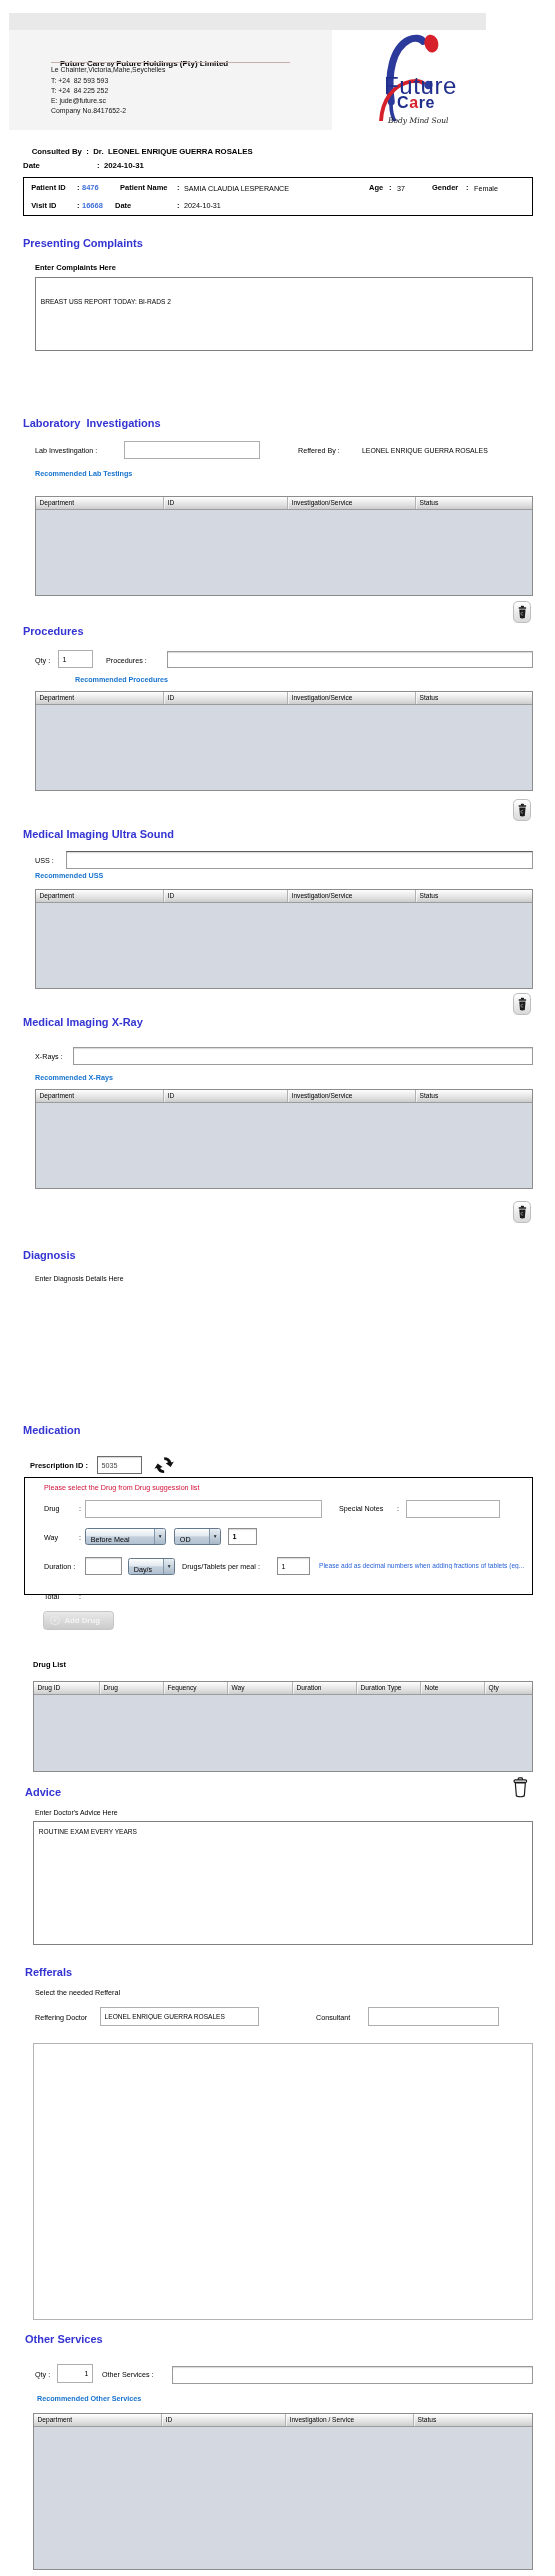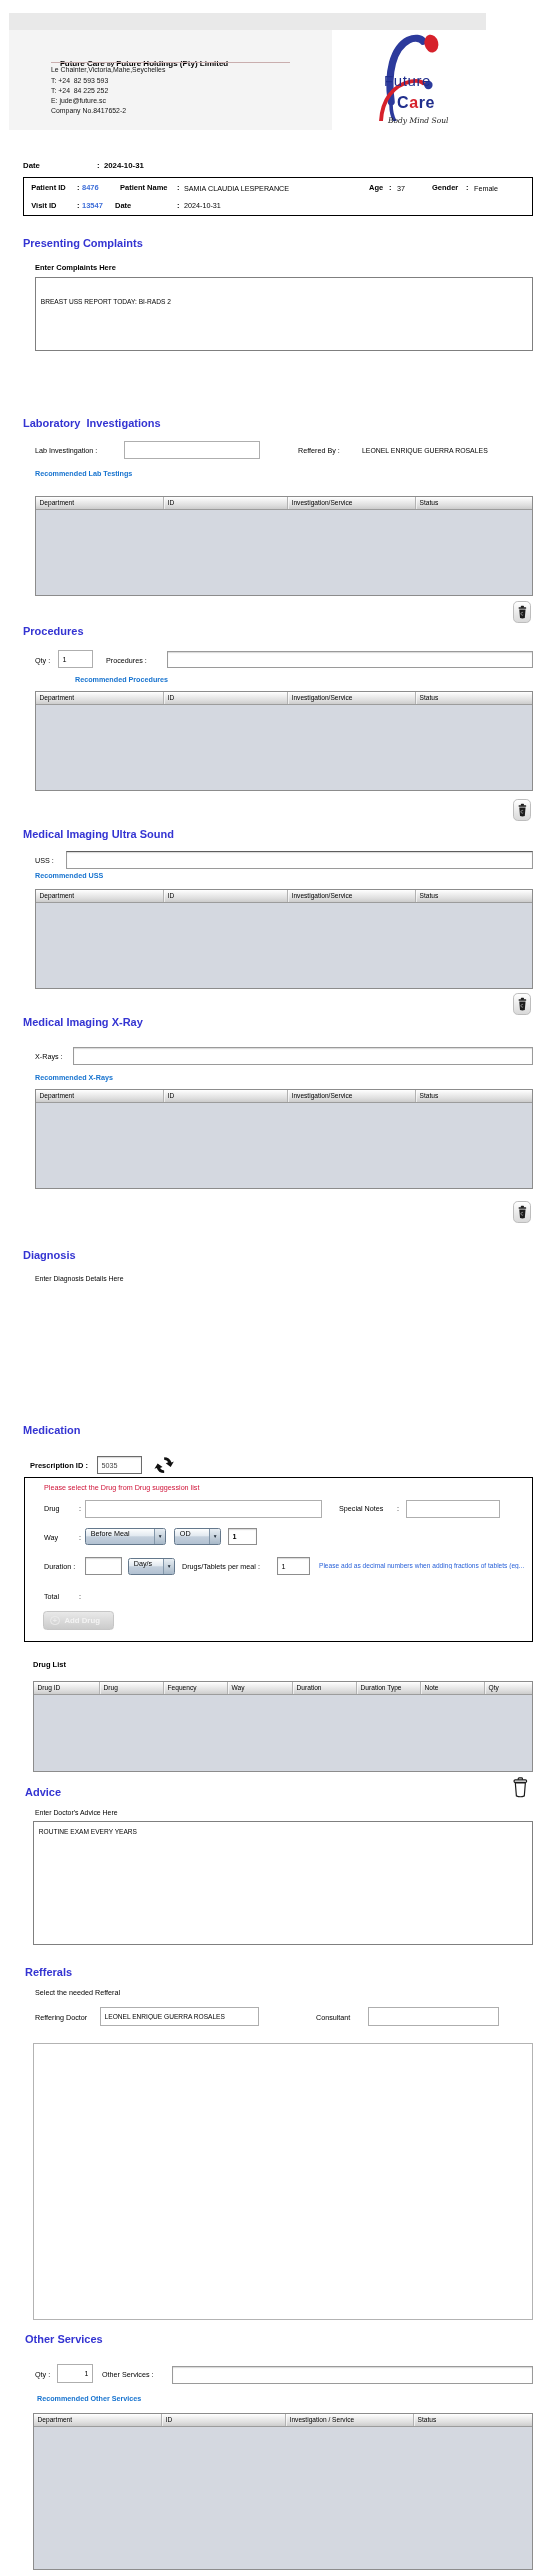--- a/index.html
+++ b/index.html
@@ -10,21 +10,21 @@
   .pre { white-space:pre; }
 
   
   .hdr-card  { background:#f4f4f4; }
   .hdr-strip { background:#e9e9e9; }
   .logo-panel{ background:#ffffff; }
   .co-title  { font-weight:bold; font-size:8px; }
   .co-title .by { font-size:6px; }
   .co-line   { font-size:6.9px; color:#141414; }
   .title-rule{ background:#c9aeae; height:1.2px; }
-  .logo-future { font-size:15px; color:#202e8c; letter-spacing:0.6px; }
+  .logo-future { font-size:24px; color:#202e8c; letter-spacing:0.6px; }
   .logo-care   { font-size:16px; font-weight:bold; color:#202e8c; letter-spacing:0.6px; }
   .logo-care .a-red { color:#d6212b; }
   .logo-tag  { font-family:"DejaVu Serif", serif; font-style:italic; font-size:7.5px; color:#222; }
 
   .b13 { font-weight:bold; font-size:7.8px; }
   .h1  { font-weight:bold; font-size:11px; color:#3434d2; }
   .blue-link { font-weight:bold; font-size:7.2px; color:#1773cf; }
   .lbl  { font-size:7.2px; }
   .lbl11{ font-size:6.9px; }
   .blbl { font-weight:bold; font-size:7.5px; }
@@ -51,21 +51,21 @@
                background:linear-gradient(#ffffff,#d9d9d9); display:flex; align-items:center;
                justify-content:center; cursor:pointer; }
   .trash-outline { position:absolute; width:18px; height:24px; cursor:pointer; }
 
   .medbox { border:1.8px solid #000; background:#fff; }
   .red-note  { font-size:7.2px; color:#cf1237; }
   .blue-note { font-size:6.6px; color:#2a62d8; }
 
   .sel { position:absolute; height:16.7px; border:0.6px solid #64788c; border-radius:2.4px;
          background:linear-gradient(#fdfefe 0%,#e2e9f0 45%,#c3cfdc 52%,#b2c1d1 100%);
-         display:flex; align-items:flex-start; justify-content:space-between;
+         display:flex; align-items:flex-end; justify-content:space-between;
          font-size:7.2px; padding-left:4.8px; cursor:pointer; }
   .sel .arr { width:10.8px; height:100%; display:flex; align-items:center; justify-content:center;
               border-left:0.6px solid #8296a9; background:linear-gradient(#e8eef3,#a7b8c8);
               border-radius:0 1.8px 1.8px 0; font-size:4.8px; color:#16222e; }
 
   .add-btn { position:absolute; width:71px; height:19px; border-radius:3.6px; border:0.6px solid #c6c6c6;
              background:linear-gradient(#e9e9e9,#cbcbcb); color:#f3f3f3; font-weight:bold; font-size:7.8px;
              display:flex; align-items:center; gap:4.8px; padding-left:6px; }
   .add-btn .plus { width:9.6px; height:9.6px; border:1.2px solid #ececec; border-radius:50%;
                    display:flex; align-items:center; justify-content:center; font-size:7.2px;
@@ -100,39 +100,42 @@
     <ellipse cx="124" cy="21" rx="11.5" ry="15" transform="rotate(-14 124 21)" fill="#d6212b"></ellipse>
     <path d="M40,150 C42,115 60,90 90,84 C101,82 107,84 110,87" fill="none" stroke="#d6212b" stroke-width="6.5" stroke-linecap="round"></path>
     <circle cx="119" cy="90" r="7" fill="#2c3a9c"></circle>
   </svg>
   <div class="abs logo-future" style="left:384px;top:72px;">Future</div>
   <div class="abs logo-care" style="left:397px;top:94px;">
     <span>C</span><span class="a-red">a</span><span>re</span>
   </div>
   <div class="abs logo-tag pre" style="left:388px;top:116px;">Body Mind Soul</div>
 
+  <div class="abs b13 pre" style="left:23px;top:138px;">
+    <span>Consulted By  :  Dr.</span>  <span>LEONEL ENRIQUE GUERRA ROSALES</span>
+  </div>
   <div class="abs b13 pre" style="left:23px;top:161px;">Date</div>
   <div class="abs b13 pre" style="left:97px;top:161px;">:  2024-10-31</div>
 
   <div class="abs pbox" style="left:23px;top:177px;width:510px;height:39px;">
     <span class="abs blbl" style="left:7.2px;top:5.4px;">Patient ID</span>
     <span class="abs blbl" style="left:53px;top:5.4px;">:</span>
     <span class="abs blbl id-blue" style="left:58px;top:5.4px;">8476</span>
     <span class="abs blbl" style="left:96px;top:5.4px;">Patient Name</span>
     <span class="abs blbl" style="left:153px;top:5.4px;">:</span>
     <span class="abs lbl" style="left:160px;top:6px;">SAMIA CLAUDIA LESPERANCE</span>
     <span class="abs blbl" style="left:345px;top:5.4px;">Age</span>
     <span class="abs blbl" style="left:365px;top:5.4px;">:</span>
     <span class="abs lbl" style="left:373px;top:6px;">37</span>
     <span class="abs blbl" style="left:408px;top:5.4px;">Gender</span>
     <span class="abs blbl" style="left:442px;top:5.4px;">:</span>
     <span class="abs lbl" style="left:450px;top:6px;">Female</span>
     <span class="abs blbl" style="left:7.2px;top:23px;">Visit ID</span>
     <span class="abs blbl" style="left:53px;top:23px;">:</span>
-    <span class="abs blbl id-blue" style="left:58px;top:23px;">13547</span>
+    <span class="abs blbl id-blue" style="left:58px;top:23px;">16668</span>
     <span class="abs blbl" style="left:91px;top:23px;">Date</span>
     <span class="abs blbl" style="left:153px;top:23px;">:</span>
     <span class="abs lbl" style="left:160px;top:23px;">2024-10-31</span>
   </div>
 
   <div class="abs h1" style="left:23px;top:237px;">Presenting Complaints</div>
   <div class="abs blbl" style="left:35px;top:263px;">Enter Complaints Here</div>
   <textarea class="ta" style="left: 35px; top: 277px; width: 498px; height: 74px; padding-top: 19px;">BREAST USS REPORT TODAY: BI-RADS 2</textarea>
 
   <div class="abs h1 pre" style="left:23px;top:417px;">Laboratory  Investigations</div>
@@ -233,21 +236,21 @@
   <div class="abs h1" style="left:23px;top:1424px;">Medication</div>
   <div class="abs blbl pre" style="left:30px;top:1461px;">Prescription ID :</div>
   <input class="abs tb" style="left: 97px; top: 1456px; width: 45px; height: 18px; border: 1.2px solid rgb(107, 107, 107); color: rgb(68, 68, 68);" value="5035">
   <div class="refresh-btn" style="left:154px;top:1455px;">
     <svg width="20.3" height="20.3" viewBox="0 0 28 28">
       <path d="M14 3 a11 11 0 0 1 10.2 7.2 L27.4 9 L23 16.4 L16.2 11.3 L19.7 10.1 A7.6 7.6 0 0 0 14 6.6 Z" fill="#111"></path>
       <path d="M14 25 a11 11 0 0 1 -10.2 -7.2 L0.6 19 L5 11.6 L11.8 16.7 L8.3 17.9 A7.6 7.6 0 0 0 14 21.4 Z" fill="#111"></path>
     </svg>
   </div>
 
-  <div class="abs medbox" style="left:24px;top:1477px;width:509px;height:165px;">
+  <div class="abs medbox" style="left:24px;top:1477px;width:509px;height:118px;">
     <div class="abs red-note" style="left:19px;top:4.8px;">Please select the Drug from Drug suggession list</div>
 
     <span class="abs lbl" style="left:19px;top:26px;">Drug</span>
     <span class="abs lbl" style="left:54px;top:26px;">:</span>
     <input class="abs tb tb-thick" style="left: 60px; top: 21.5px; width: 237px; height: 18px;">
     <span class="abs lbl" style="left:314px;top:26px;">Special Notes</span>
     <span class="abs lbl" style="left:372px;top:26px;">:</span>
     <input class="abs tb tb-thick" style="left: 381px; top: 21.5px; width: 94px; height: 18px;">
 
     <span class="abs lbl" style="left:19px;top:55px;">Way</span>

